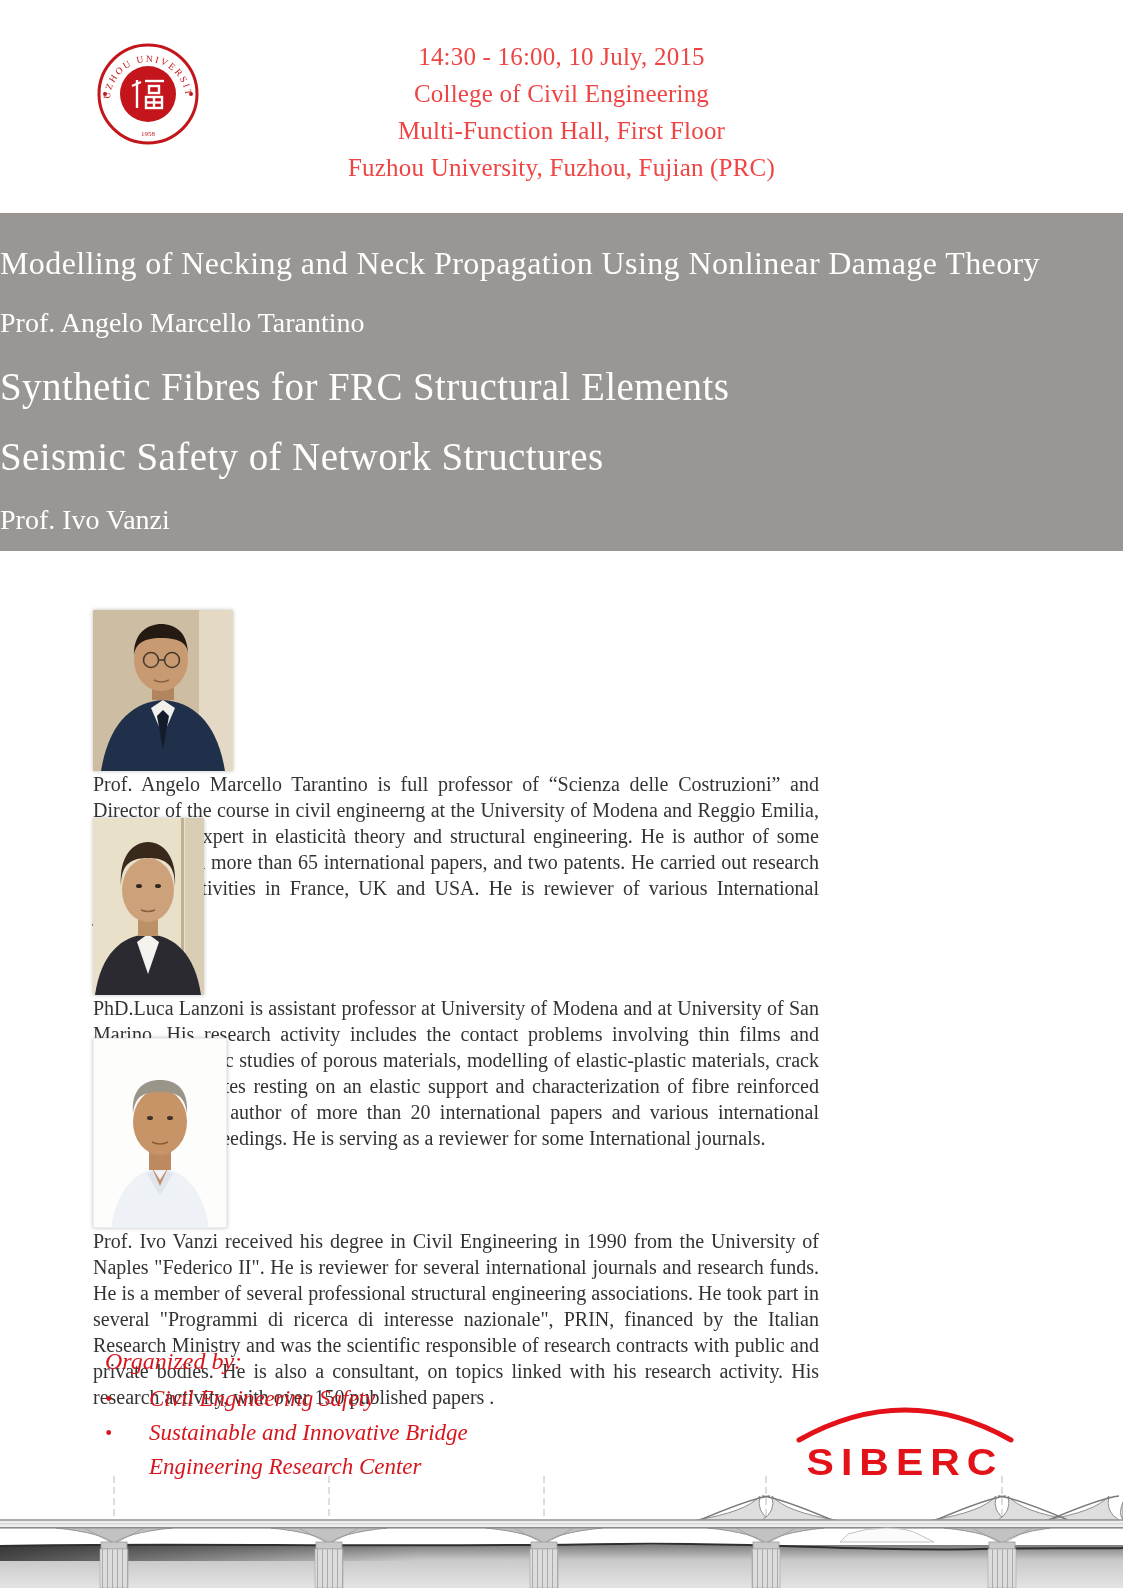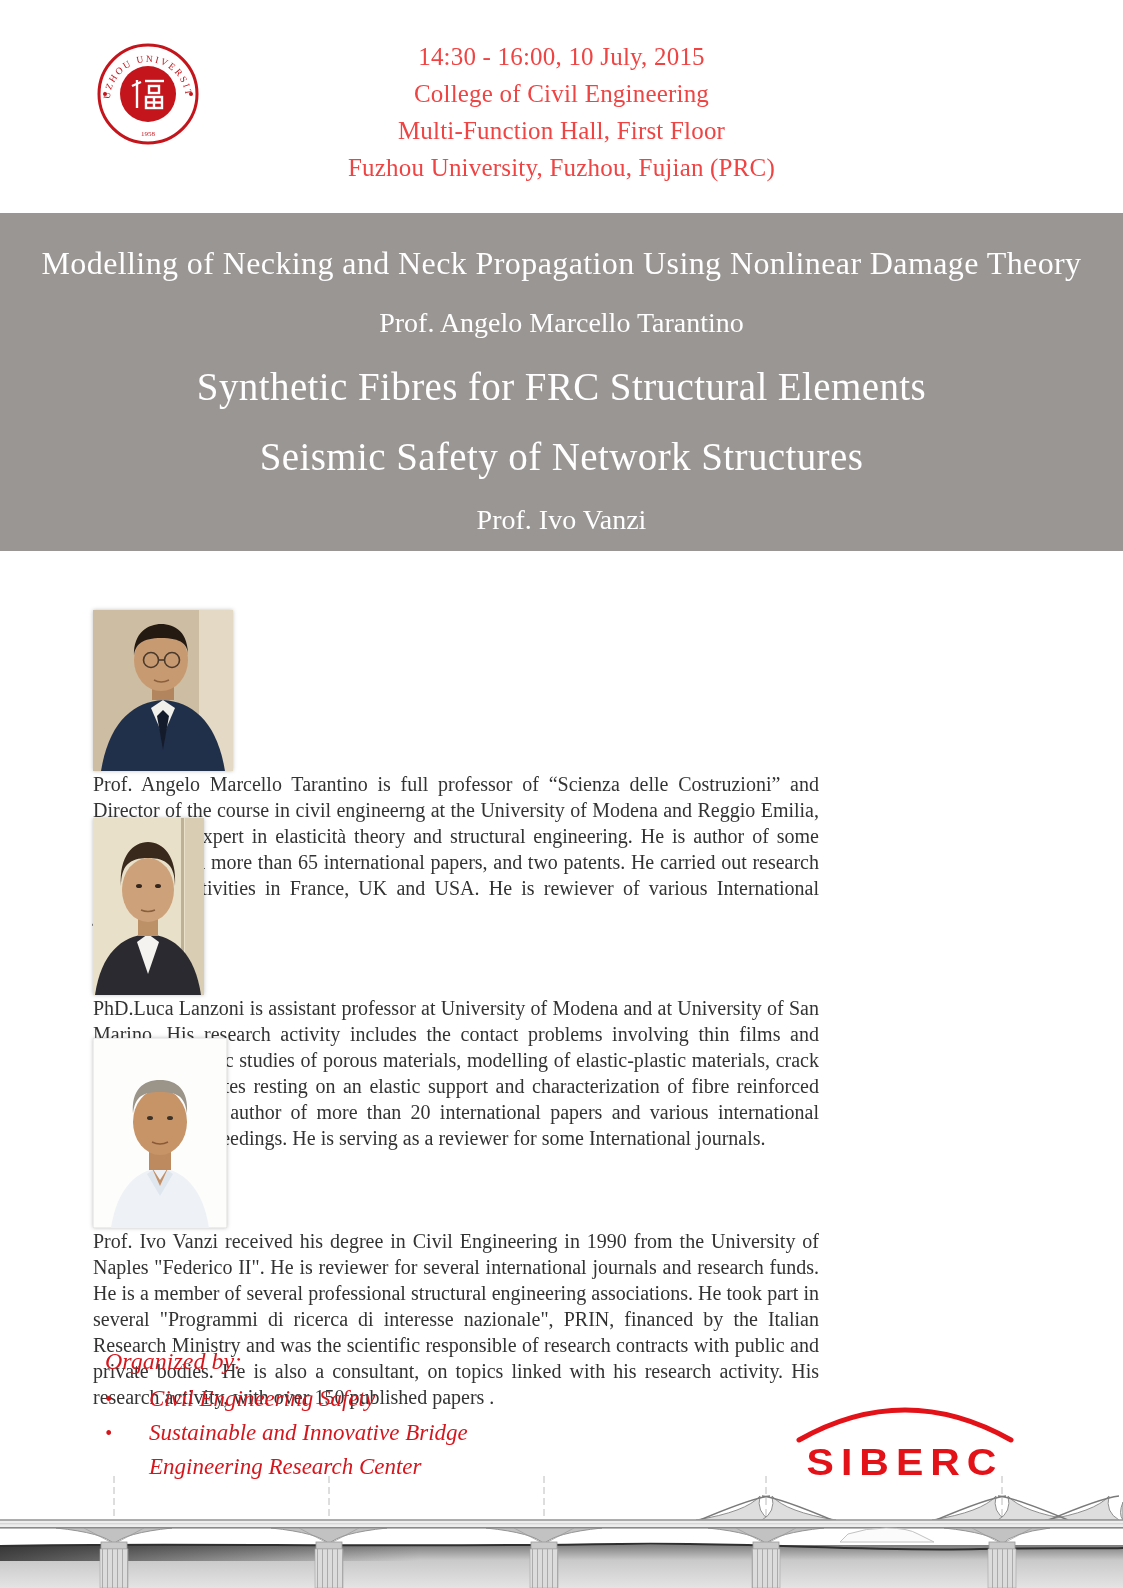--- a/index.html
+++ b/index.html
@@ -10,21 +10,21 @@
           background:#ffffff; overflow:hidden; }
 
   
   .uni-logo { position:absolute; top:42px; left:96px; width:104px; height:104px; }
   .event-details { position:absolute; top:38px; left:0; width:100%;
                    text-align:center; color:#ef4444; font-size:25px;
                    line-height:37px; letter-spacing:.2px; }
 
   
   .banner { position:absolute; top:213px; left:0; width:100%; height:338px;
-            background:#999693; color:#ffffff; text-align:center;
+            background:#999693; color:#ffffff; 
             padding-top:32px; }
   .talk-title   { font-size:39px; letter-spacing:.4px; margin-bottom:25px; font-weight:400; }
   .talk-title.first { font-size:32px; }
   .talk-speaker { font-size:28px; margin-bottom:25px; }
 
   
   .bio { position:absolute; left:93px; width:922px; display:flex;flex-direction:column; }
   .bio-1 { top:610px; }
   .bio-2 { top:818px; }
   .bio-3 { top:1038px; }

